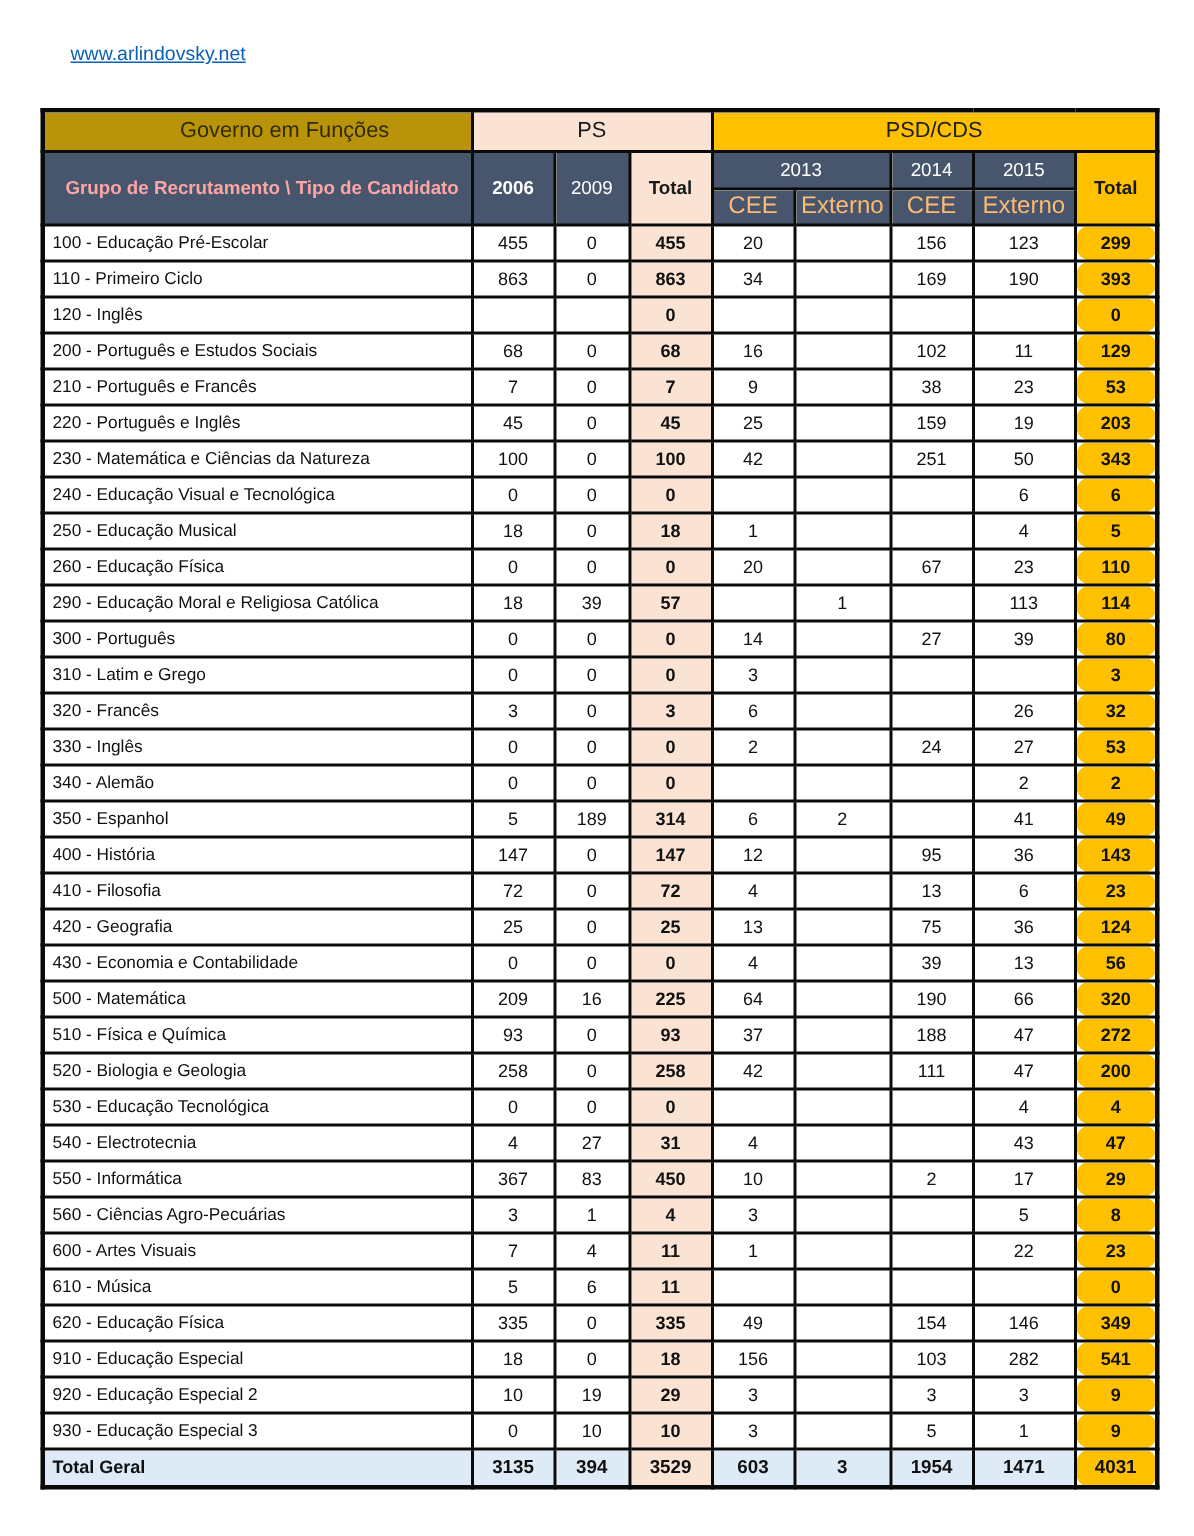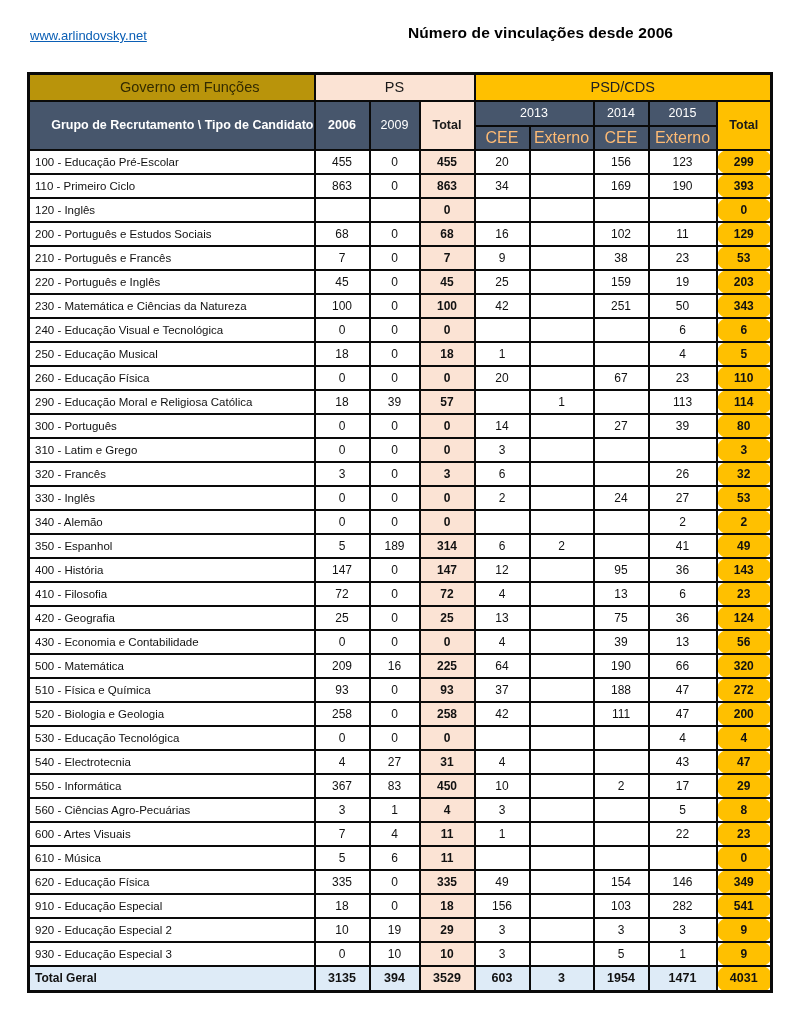--- a/index.html
+++ b/index.html
@@ -4,36 +4,36 @@
 <style>
   :root{
     --dark-gold:#B9940B; --gold:#FFC000; --peach:#FBE3D4;
     --slate:#47566C; --light-blue:#DEEBF7; --link-blue:#0B5FB5;
     --border:#0a0a0a;
   }
   *{box-sizing:border-box; margin:0; padding:0;}
   html,body{width:796px; height:1024px; background:#ffffff;
     font-family:"Liberation Sans", sans-serif; color:#111;}
   .topbar{position:relative; height:72px;}
-  .site-link{position:absolute; left:30px; top:28px; font-size:13px;
+  .site-link{position:absolute; left:47px; top:28px; font-size:13px;
     color:var(--link-blue); text-decoration:underline; cursor:pointer;}
   .page-title{position:absolute; left:408px; top:24px; font-size:15.5px;
     font-weight:bold; color:#000; letter-spacing:0.1px;}
   table{border-collapse:collapse; table-layout:fixed; width:743px;
     margin-left:27px; border:3px solid var(--border);}
   th,td{border:2px solid var(--border); overflow:hidden; white-space:nowrap;
     text-align:center; vertical-align:middle;}
   thead .r1 th{height:27px; font-size:14.5px;}
   .h-gov{background:var(--dark-gold); color:#332B00; font-weight:normal;padding-left:36px;}
   .h-ps{background:var(--peach); color:#1a1a1a; font-weight:normal;}
   .h-psd{background:var(--gold); color:#202020; font-weight:normal;}
   thead .r2 th{height:25px;}
   thead .r3 th{height:24px;}
-  .h-grupo{background:var(--slate); color:#ffffff; font-size:12.5px;
-    font-weight:bold; text-align:right; padding-left:6px;}
+  .h-grupo{background:var(--slate); color:#fca5a5; font-size:12.5px;
+    font-weight:bold; text-align:center; padding-left:6px;}
   .h-year{background:var(--slate); color:#fff; font-size:12.5px; font-weight:normal;}
   .h-year.bold{font-weight:bold;}
   .h-sub{background:var(--slate); color:#fdba74; font-size:16px; font-weight:normal;}
   .h-pstotal{background:var(--peach); color:#1a1a1a; font-size:12.5px; font-weight:bold;}
   .h-psdtotal{background:var(--gold); color:#1a1a1a; font-size:12.5px; font-weight:bold;}
   tbody tr{height:24px;}
   .c-label{text-align:left; padding-left:5px; font-size:11.5px; background:#fff;}
   .c-num{font-size:12px; background:#fff;}
   .c2{background:var(--peach); font-weight:bold;}
   .c7{background:var(--gold); font-weight:bold; color:#111;border-radius:11px;}
@@ -41,21 +41,20 @@
   tr.total-row td{background:var(--light-blue); font-weight:bold; font-size:12.5px;}
   tr.total-row .c-label{font-size:12px;}
   tr.total-row .c2{background:var(--peach);}
   tr.total-row .c7{background:var(--gold);}
 </style>
 </head>
 <body>
 
 <div class="topbar">
   <a class="site-link">www.arlindovsky.net</a>
-  <div class="page-title">Número de vinculações desde 2006</div>
 </div>
 
 <table>
   <colgroup>
     <col style="width:286px">
       <col style="width:55px">
       <col style="width:50px">
     <col style="width:55px">
       <col style="width:55px">
       <col style="width:64px">

